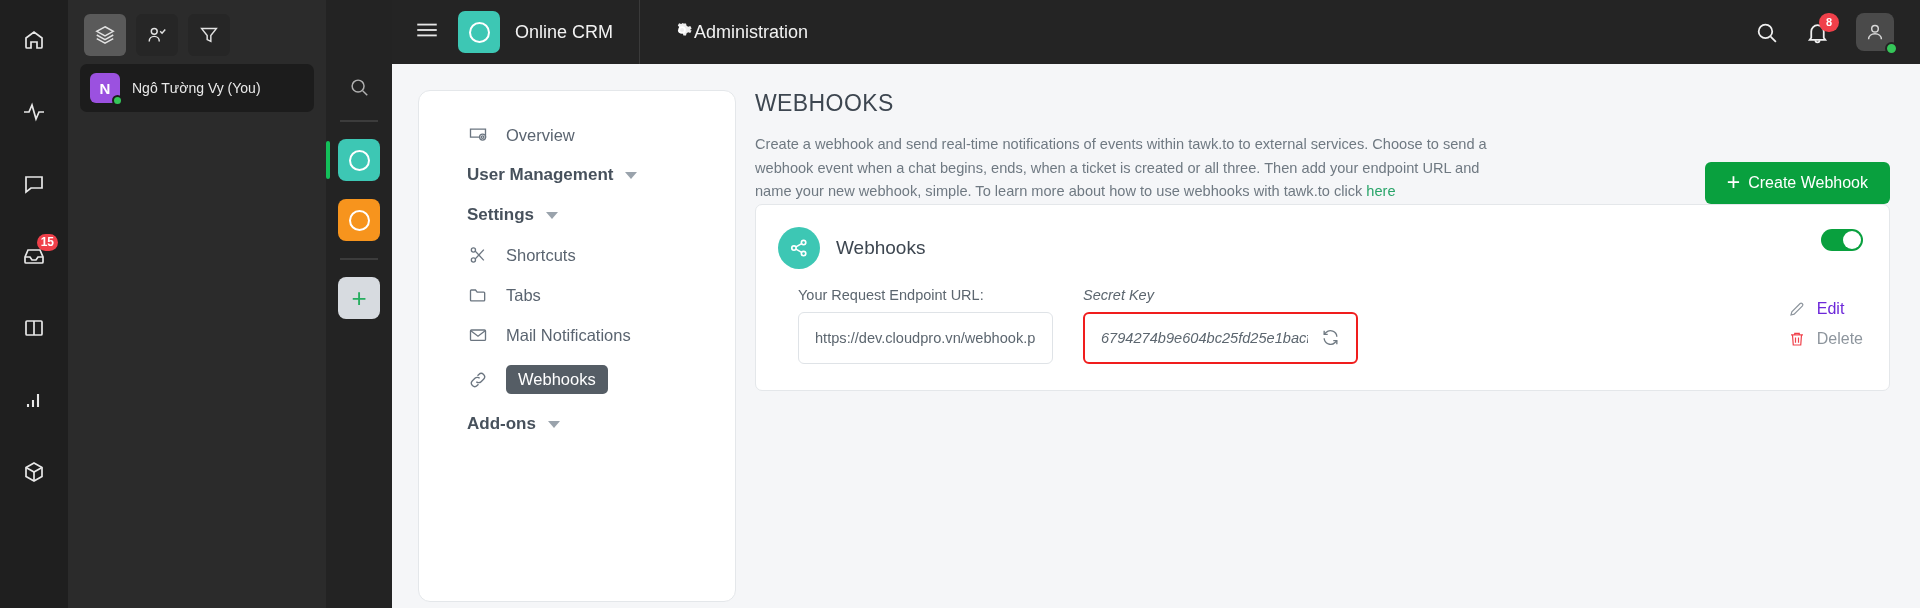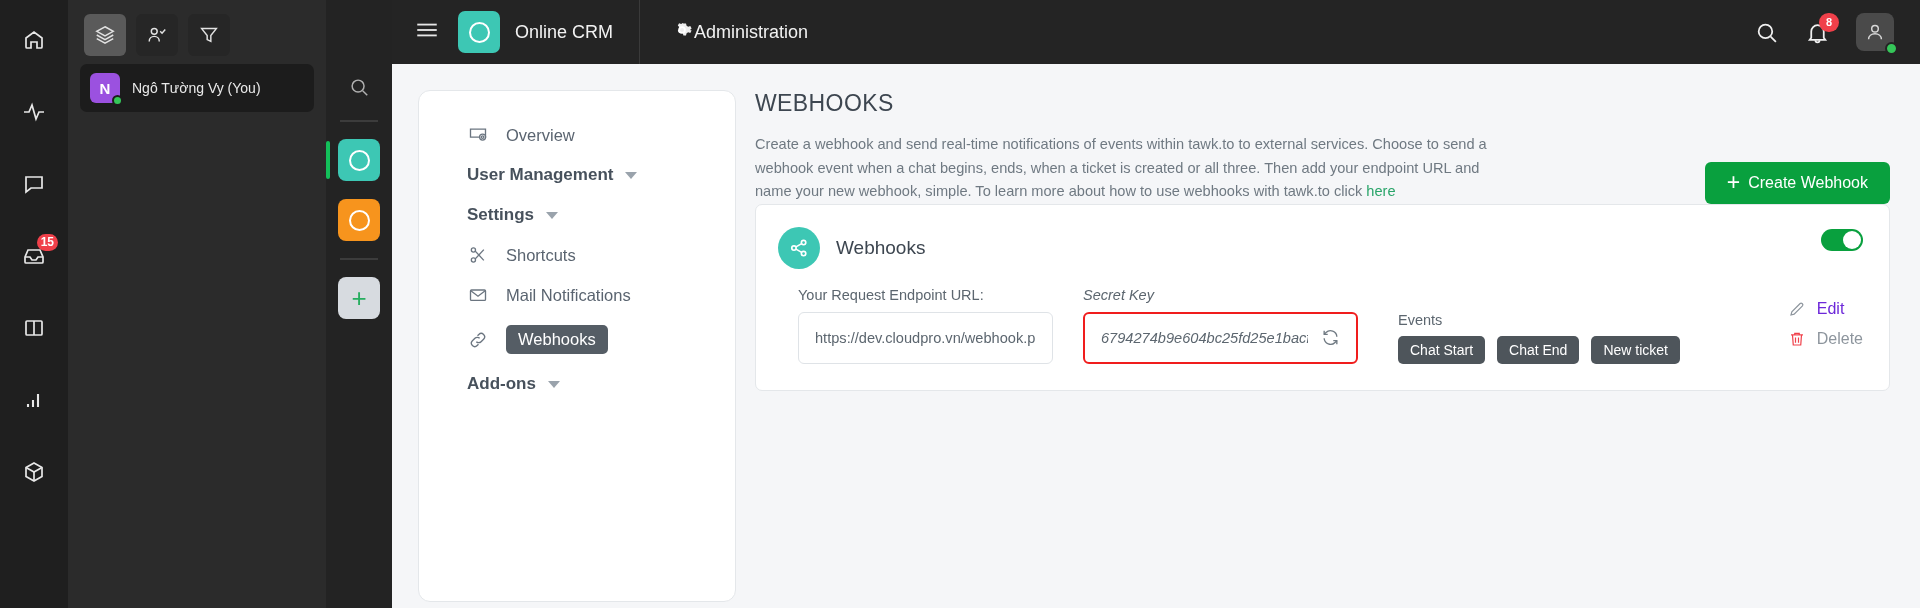--- a/index.html
+++ b/index.html
@@ -412,20 +412,28 @@
                   <circle cx="6.5" cy="18" r="2.5"></circle>
                   <circle cx="6.5" cy="6" r="2.5"></circle>
                   <line x1="8.7" y1="7.3" x2="19" y2="18.5"></line>
                   <line x1="8.7" y1="16.7" x2="19" y2="5.5"></line>
                 </svg>
             </span>
             <span>Shortcuts</span>
           </div>
 
 
+          <div class="nav-row">
+            <span class="ni">
+              <svg width="20" height="20" viewBox="0 0 24 24" fill="none" stroke="currentColor" stroke-width="1.6">
+                  <path d="M3 7a1 1 0 0 1 1-1h5l2 2.5h8a1 1 0 0 1 1 1V18a1 1 0 0 1-1 1H4a1 1 0 0 1-1-1z"></path>
+                </svg>
+            </span>
+            <span>Tabs</span>
+          </div>
 
           <div class="nav-row">
             <span class="ni">
               <svg width="20" height="20" viewBox="0 0 24 24" fill="none" stroke="currentColor" stroke-width="1.6">
                   <rect x="3" y="6" width="18" height="12.5" rx="1.2"></rect>
                   <polyline points="3.4,6.8 12,13.5 20.6,6.8"></polyline>
                 </svg>
             </span>
             <span>
               
@@ -500,28 +508,20 @@
                   <svg width="19" height="19" viewBox="0 0 24 24" fill="none" stroke="currentColor" stroke-width="1.7">
                       <path d="M20 11a8 8 0 0 0-13.7-5.2L4 8"></path>
                       <polyline points="4,3.5 4,8 8.5,8"></polyline>
                       <path d="M4 13a8 8 0 0 0 13.7 5.2L20 16"></path>
                       <polyline points="20,20.5 20,16 15.5,16"></polyline>
                     </svg>
                 </span>
               </div>
             </div>
 
-            <div class="events">
-              <div class="events-label">Events</div>
-              <div class="events-btns">
-                <button class="ev-btn">Chat Start</button>
-                <button class="ev-btn">Chat End</button>
-                <button class="ev-btn">New ticket</button>
-              </div>
-            </div>
 
             <div class="actions">
               <div class="act-row">
                 <span class="ico-pencil">
                   <svg width="18" height="18" viewBox="0 0 24 24" fill="none" stroke="currentColor" stroke-width="1.6">
                       <path d="M4 20l4.2-1.1L19.3 7.8a1.8 1.8 0 0 0 0-2.5l-.6-.6a1.8 1.8 0 0 0-2.5 0L5.1 15.8z"></path>
                     </svg>
                 </span>
                 <span>Edit</span>
               </div>

